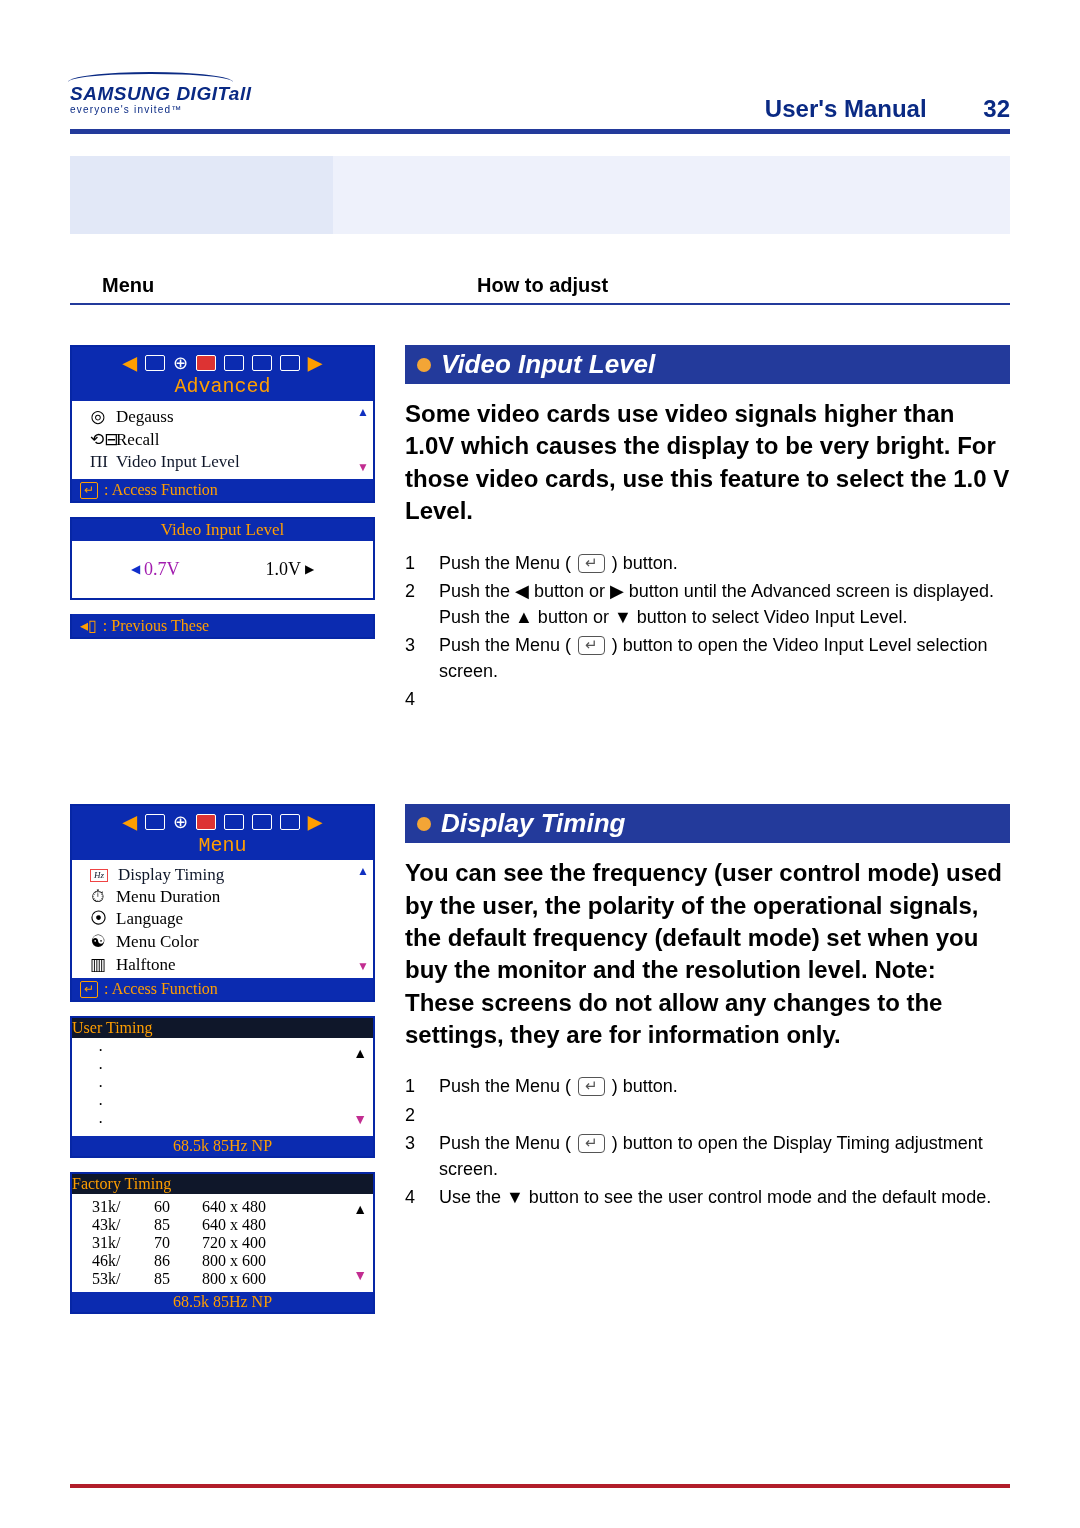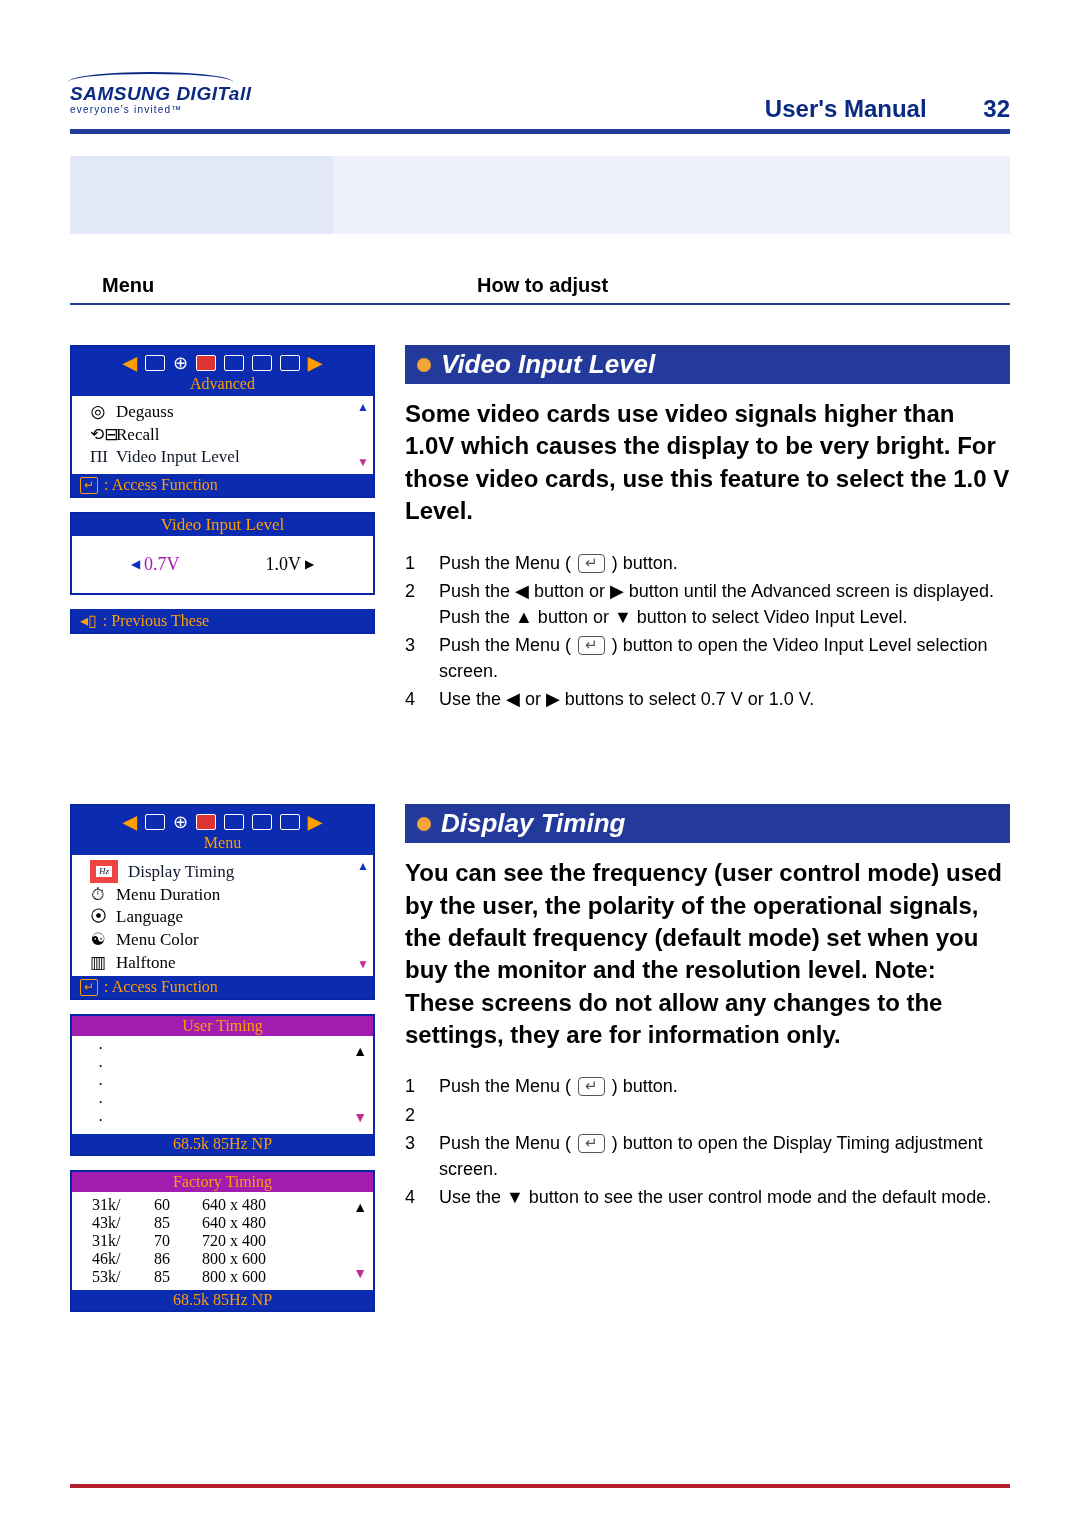--- a/index.html
+++ b/index.html
@@ -99,21 +99,21 @@
   .osd-win { border: 2px solid #0626a5; background:#fff; }
   .osd-tabbar {
     background: #0b2bb0;
     color: #fff;
     display:flex; align-items:center; justify-content:center;
     gap: 8px; padding: 5px 6px 1px 6px;
     font-size: 18px;
   }
   .osd-tabbar .sq { width:18px; height:14px; border:1.5px solid #fff; border-radius:2px; display:inline-block; }
   .osd-tabbar .arn { color:#ff9e00; font-weight:bold; }
-  .osd-tabbar-sub { background:#0b2bb0; color:#ff9e00; text-align:center; font-family: Liberation Serif, serif; font-size:16px; padding-bottom:3px; }
+  .osd-tabbar-sub { background:#0b2bb0; color:#ff9e00; text-align:center; font-family: Liberation Mono, monospace; font-size:20px; padding-bottom:3px; }
   .osd-body { position:relative; padding:4px 6px 6px 18px; font-family: 'Times New Roman', serif; font-size:17px; }
   .osd-body .row { display:flex; align-items:center; gap:10px; padding:1px 0; }
   .osd-body .ic { width:16px; display:inline-block; text-align:center; }
   .osd-body .sel { color:#0f172a; }
   .osd-body .scrolltick { position:absolute; right:4px; width:12px; text-align:center; font-size:12px; }
   .osd-body .scrolltick.up { top:4px; color:#1030c0; }
   .osd-body .scrolltick.dn { bottom:4px; color:#c22d91; }
   .osd-foot {
     background: #0b2bb0;
     color: #ff9e00;
@@ -164,21 +164,21 @@
     padding:0 6px 1px 6px;
     font-size:15px;
     line-height:16px;
     vertical-align:1px;
     color:#555;
     margin:0 2px;
   }
 
   
   .tbl { border:2px solid #0626a5; background:#fff; font-family:'Times New Roman', serif; font-size:16px; }
-  .tbl .thead { background:#a21caf; color:#ff9e00; text-align:center; padding:1px 0; }
+  .tbl .thead { background:#0f172a; color:#ff9e00; text-align:left; padding:1px 0; }
   .tbl .tbody { position:relative; padding:4px 26px 4px 20px; min-height:90px; }
   .tbl .trow { display:flex; gap:18px; }
   .tbl .trow > span:nth-child(1){ width:44px; }
   .tbl .trow > span:nth-child(2){ width:30px; }
   .tbl .trow > span:nth-child(3){ flex:1; }
   .tbl .dots > div { height:18px; padding-left:6px; }
   .tbl .tick { position:absolute; right:6px; font-size:14px; }
   .tbl .tick.up { top:8px; color:#000; }
   .tbl .tick.dn { bottom:8px; color:#c22d91; }
   .tbl .tfoot { background:#0b2bb0; color:#ff9e00; text-align:center; padding:1px 0; }
@@ -284,21 +284,20 @@
           <div class="srow">
               <span class="n">2</span>
               <span>Push the ◀ button or ▶ button until the Advanced screen is displayed. Push the ▲ button or ▼ button to select Video Input Level.</span>
             </div>
           <div class="srow">
               <span class="n">3</span>
               <span>Push the Menu ( <span class="ent">↵</span> ) button to open the Video Input Level selection screen.</span>
             </div>
           <div class="srow">
               <span class="n">4</span>
-              <span>Use the  ◀ or ▶ buttons to select 0.7 V or 1.0 V.</span>
             </div>
         </div>
       </div>
     </div>
 
     <div class="block" style="margin-top:90px;">
       <div class="osd-col">
 
         <div class="osd-win">
           <div class="osd-tabbar">
@@ -308,21 +307,21 @@
             <span class="sq" style="background:#d33"></span>
             <span class="sq"></span>
             <span class="sq"></span>
             <span class="sq"></span>
             <span class="arn">▶</span>
           </div>
           <div class="osd-tabbar-sub">Menu</div>
           <div class="osd-body" style="padding-bottom:2px;">
             <span class="scrolltick up">▲</span>
             <div class="row sel">
-              <span class="ic" style="border:6px solid #ef4444; font-size:9px; line-height:11px;font-style:italic;">Hz</span>
+              <span class="ic" style="border:1px solid #ef4444; font-size:9px; line-height:11px;font-style:italic;">Hz</span>
               <span>Display Timing</span>
             </div>
             <div class="row">
                 <span class="ic">⏱</span>
                 <span>Menu Duration</span>
               </div>
             <div class="row">
                 <span class="ic">⦿</span>
                 <span>Language</span>
               </div>

